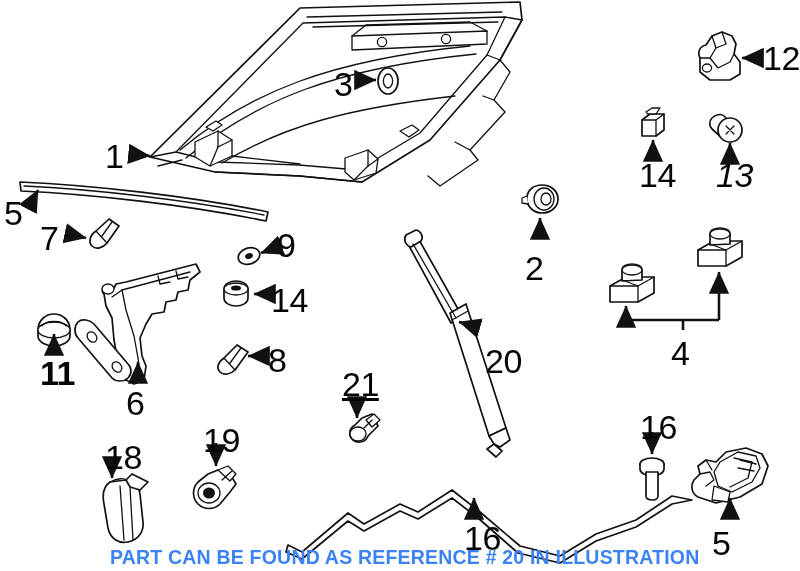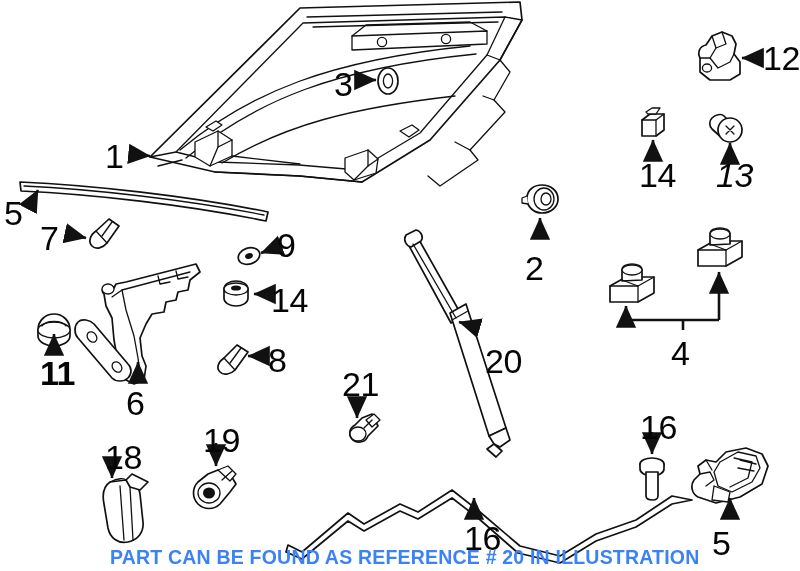--- a/index.html
+++ b/index.html
@@ -360,17 +360,17 @@
   <div class="callout" style="left:40px; top:356px;font-weight:bold;">11</div>
   <div class="callout" style="left:763px; top:41px;">12</div>
   <div class="callout" style="left:716px; top:158px;font-style:italic;">13</div>
   <div class="callout" style="left:639px; top:158px;">14</div>
   <div class="callout" style="left:712px; top:526px;">5</div>
   <div class="callout" style="left:640px; top:410px;">16</div>
   <div class="callout" style="left:464px; top:521px;">16</div>
   <div class="callout" style="left:105px; top:440px;">18</div>
   <div class="callout" style="left:203px; top:423px;">19</div>
   <div class="callout" style="left:485px; top:312px;margin-top:32px;">20</div>
-  <div class="callout" style="left:342px; top:367px;">21</div>
+  <div class="callout" style="left:342px; top:367px;text-decoration:underline;">21</div>
 
   <div class="note" style="left:110px; top:548px; color:#3b82f6;">PART CAN BE FOUND AS REFERENCE # 20 IN ILLUSTRATION</div>
 
 </div>
 
 </body></html>

